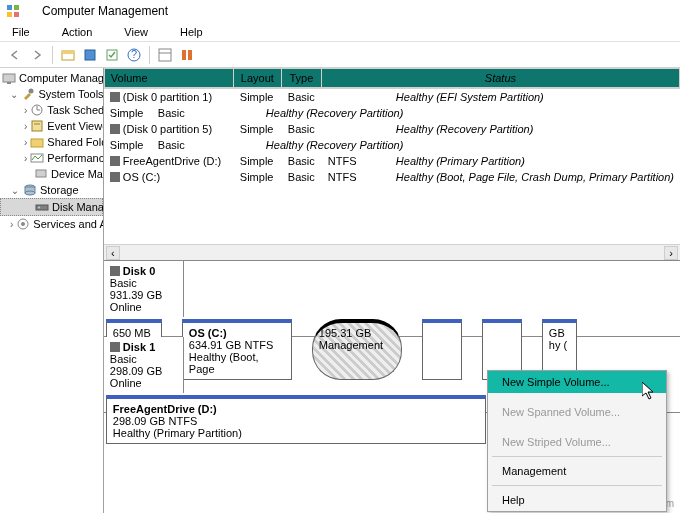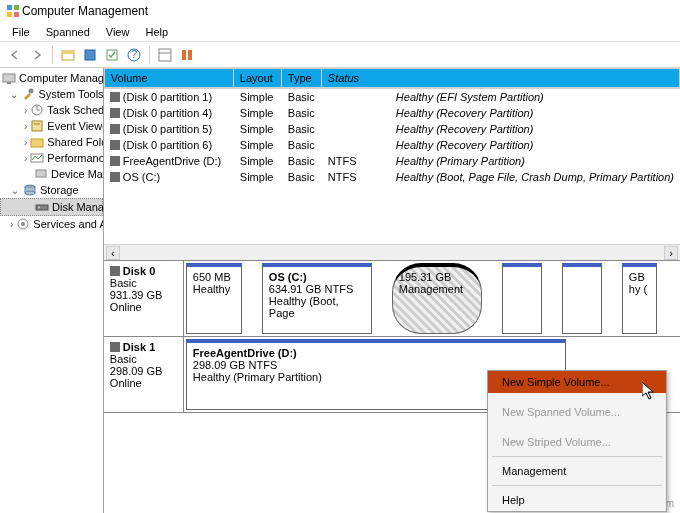--- a/index.html
+++ b/index.html
@@ -1,57 +1,57 @@
 <!DOCTYPE html>
 <html><head>
 <meta charset="utf-8">
 <style>
 * { box-sizing: border-box; margin: 0; padding: 0; font-family: "Segoe UI", Tahoma, sans-serif; font-size: 11px; }
 body { background: #fff; width: 680px; height: 513px; overflow: hidden; position: relative; }
-.titlebar { height: 22px; display: flex; align-items: center; padding: 0 6px; gap: 2px; }
+.titlebar { height: 22px; display: flex; align-items: center; padding: 0 6px; gap: 22px; }
 .titlebar .icon { width: 14px; height: 14px; }
 .title { font-size: 12px; }
-.menubar { height: 20px; display: flex; align-items: center; padding: 0 4px; gap: 0; border-bottom: 1px solid #e0e0e0; }
+.menubar { height: 20px; display: flex; align-items: center; padding: 0 4px; gap: 16px; border-bottom: 1px solid #e0e0e0; }
 .menubar span { padding: 2px 8px; cursor: default; }
 .toolbar { height: 26px; display: flex; align-items: center; padding: 0 6px; gap: 4px; border-bottom: 1px solid #d0d0d0; }
 .tbtn { width: 18px; height: 18px; border: 1px solid transparent; display: flex; align-items: center; justify-content: center; }
 .sep { width: 1px; height: 18px; background: #d0d0d0; margin: 0 2px; }
 .main { display: flex; height: calc(513px - 22px - 20px - 26px); }
 .tree { width: 155px; border-right: 1px solid #a0a0a0; padding: 2px 0; overflow: hidden; }
 .tree-item { display: flex; align-items: center; padding: 1px 2px; gap: 3px; white-space: nowrap; cursor: default; }
 .tree-item.sel { background: #d8d8d8; border: 1px dotted #888; }
 .tw { width: 10px; text-align: center; color: #666; font-size: 10px; cursor: pointer; }
 .ti { width: 14px; height: 14px; flex-shrink: 0; }
 .right { flex: 1; display: flex; flex-direction: column; }
 .listhead { display: flex; background: #fff; border-bottom: 1px solid #d0d0d0; }
-.listhead div { border: 1px solid #d0d0d0; border-left: none; padding: 3px 6px; background: #0ea5e9; cursor: default; }
+.listhead div { border: 1px solid #d0d0d0; border-left: none; padding: 3px 6px; background: #0f766e; cursor: default; text-align: center; }
 .listhead div:first-child { border-left: 1px solid #d0d0d0; }
 .listbody { flex: 0 0 155px; overflow: auto; }
 .row { display: flex; padding: 1px 0; }
 .row div { padding: 1px 6px; white-space: nowrap; overflow: hidden; }
 .c-vol { width: 130px; display: flex; align-items: center; gap: 3px; }
 .c-lay { width: 48px; }
 .c-typ { width: 40px; }
 .c-fs  { width: 68px; }
 .c-st  { flex: 1; font-style: italic; }
 .di { width: 10px; height: 10px; background: #6a6a6a; flex-shrink: 0; }
 .hscroll { height: 16px; background: #f0f0f0; border-top: 1px solid #d0d0d0; display: flex; align-items: center; justify-content: space-between; padding: 0 2px; }
 .sarrow { width: 14px; height: 14px; display: flex; align-items: center; justify-content: center; background: #e8e8e8; border: 1px solid #ccc; cursor: pointer; }
 .disks { flex: 1; overflow: hidden; border-top: 1px solid #888; }
-.diskrow { display: flex; border-bottom: 1px solid #888; height: 76px; }
+.diskrow { display: flex; border-bottom: 1px solid #888; height: 76px; flex-direction: column; }
 .diskinfo { width: 80px; border-right: 1px solid #888; padding: 4px 6px; background: #fff; }
 .diskinfo .dn { font-weight: bold; display: flex; align-items: center; gap: 3px; }
 .parts { flex: 1; display: flex; gap: 20px; padding: 2px; }
 .part { border: 1px solid #666; border-top: 4px solid #4060c0; padding: 4px 6px; background: #fff; overflow: hidden; font-size: 10.5px; }
 .part.unalloc { background: repeating-linear-gradient(45deg, #eee, #eee 3px, #ccc 3px, #ccc 6px); border-top: 4px solid #000; }
 .part .pn { font-weight: bold; }
 .ctxmenu { position: absolute; left: 487px; top: 370px; width: 180px; background: #f4f4f4; border: 1px solid #a0a0a0; box-shadow: 2px 2px 4px rgba(0,0,0,.25); z-index: 10; }
 .ctxmenu .mi { padding: 5px 14px; cursor: default; }
 .ctxmenu .mi.dis { color: #999; margin-top: 8px; }
-.ctxmenu .mi.hl { background: #c2410c; }
+.ctxmenu .mi.hl { background: #14b8a6; }
 .ctxmenu .msep { height: 1px; background: #ccc; margin: 3px 4px; }
 .cursor { position: absolute; left: 642px; top: 382px; z-index: 20; pointer-events: none; }
 .wm { position: absolute; right: 6px; bottom: 4px; color: #999; font-size: 10px; }
 svg { display: block; }
 </style>
 </head>
 <body>
 
 <div class="titlebar">
   <span class="icon">
@@ -60,21 +60,21 @@
         <rect x="8" y="1" width="5" height="5" fill="#7cb342"></rect>
         <rect x="1" y="8" width="5" height="5" fill="#fbc02d"></rect>
         <rect x="8" y="8" width="5" height="5" fill="#e57373"></rect>
       </svg>
   </span>
   <span class="title">Computer Management</span>
 </div>
 
 <div class="menubar">
   <span>File</span>
-  <span>Spanned</span>
+  <span>Action</span>
   <span>View</span>
   <span>Help</span>
 </div>
 
 <div class="toolbar">
   <div class="tbtn">
       <svg width="10" height="10">
         <path d="M7 1 L2 5 L7 9" fill="none" stroke="#888" stroke-width="1.5"></path>
       </svg>
     </div>
@@ -234,44 +234,36 @@
           <div class="c-vol">
             <span class="di"></span>
             <span>(Disk 0 partition 1)</span>
           </div>
           <div class="c-lay">Simple</div>
           <div class="c-typ">Basic</div>
           <div class="c-fs"></div>
           <div class="c-st">Healthy (EFI System Partition)</div>
         </div>
         <div class="row">
-          <div class="c-vol">
-            <span class="di"></span>
-            <span>(Disk 0 partition 4)</span>
-          </div>
           <div class="c-lay">Simple</div>
           <div class="c-typ">Basic</div>
           <div class="c-fs"></div>
           <div class="c-st">Healthy (Recovery Partition)</div>
         </div>
         <div class="row">
           <div class="c-vol">
             <span class="di"></span>
             <span>(Disk 0 partition 5)</span>
           </div>
           <div class="c-lay">Simple</div>
           <div class="c-typ">Basic</div>
           <div class="c-fs"></div>
           <div class="c-st">Healthy (Recovery Partition)</div>
         </div>
         <div class="row">
-          <div class="c-vol">
-            <span class="di"></span>
-            <span>(Disk 0 partition 6)</span>
-          </div>
           <div class="c-lay">Simple</div>
           <div class="c-typ">Basic</div>
           <div class="c-fs"></div>
           <div class="c-st">Healthy (Recovery Partition)</div>
         </div>
         <div class="row">
           <div class="c-vol">
             <span class="di"></span>
             <span>FreeAgentDrive (D:)</span>
           </div>

